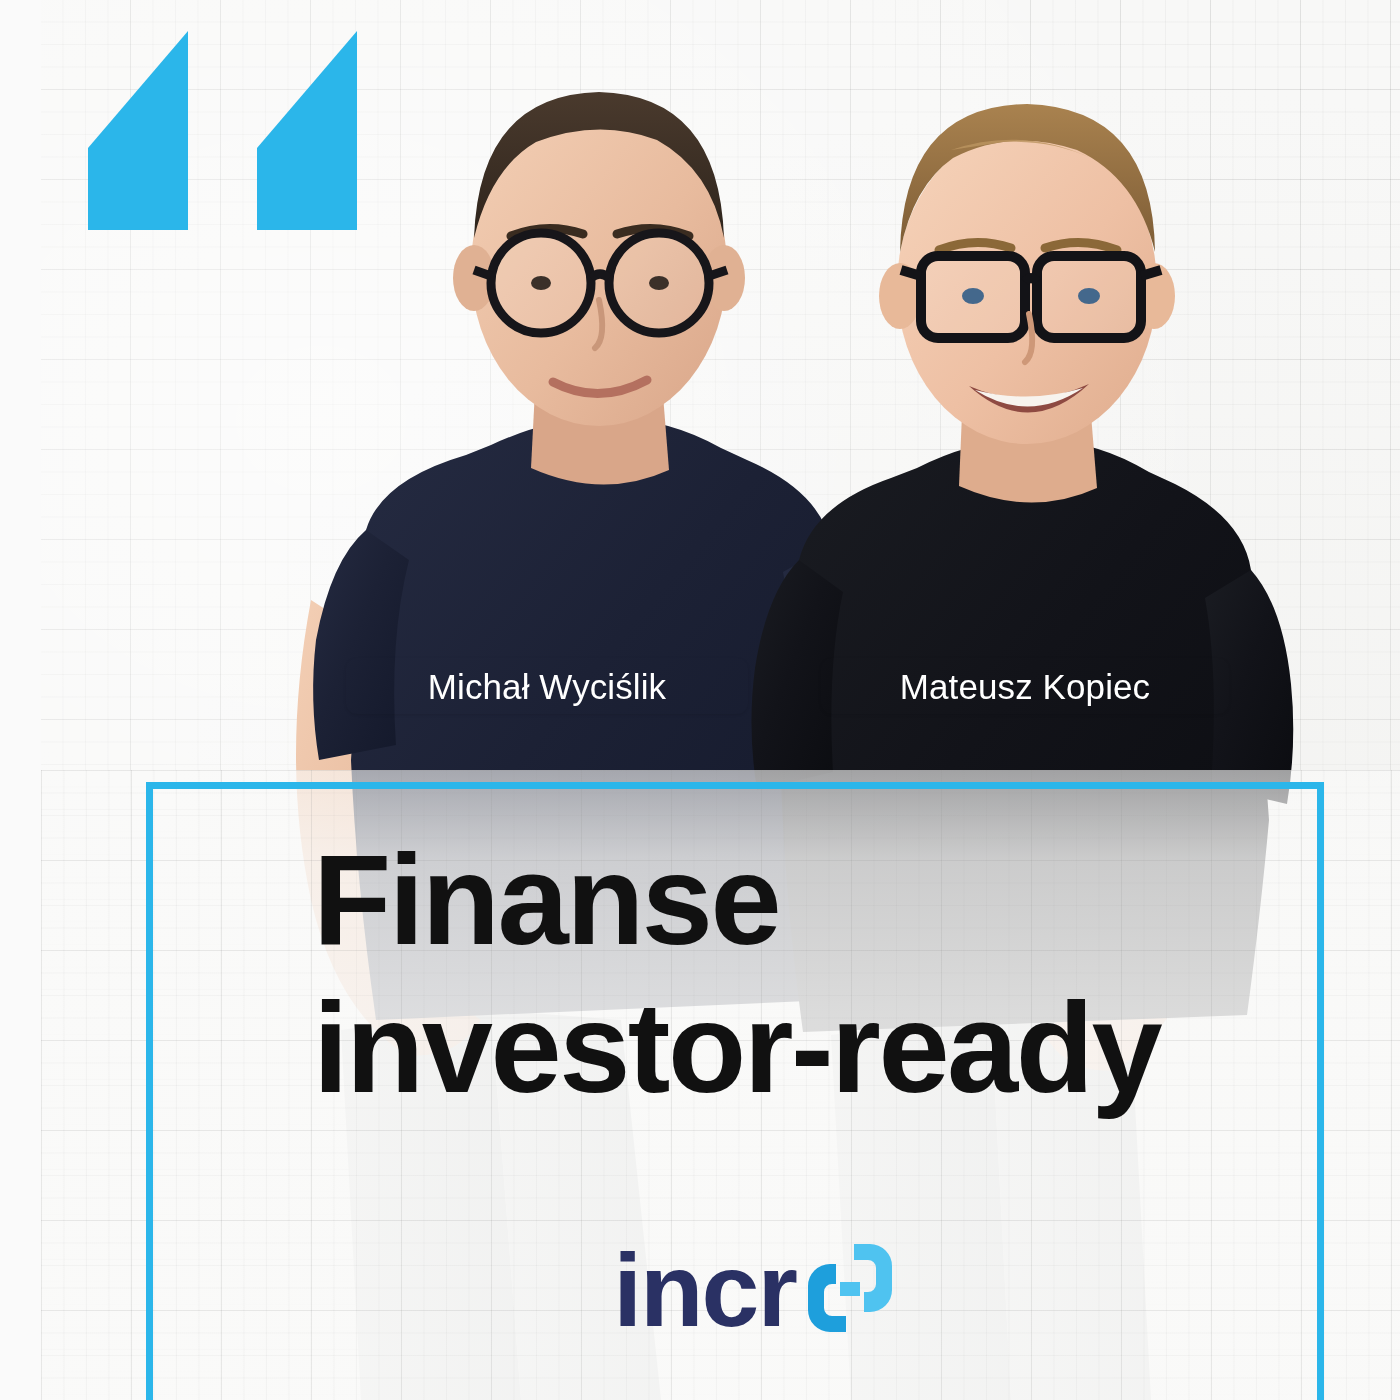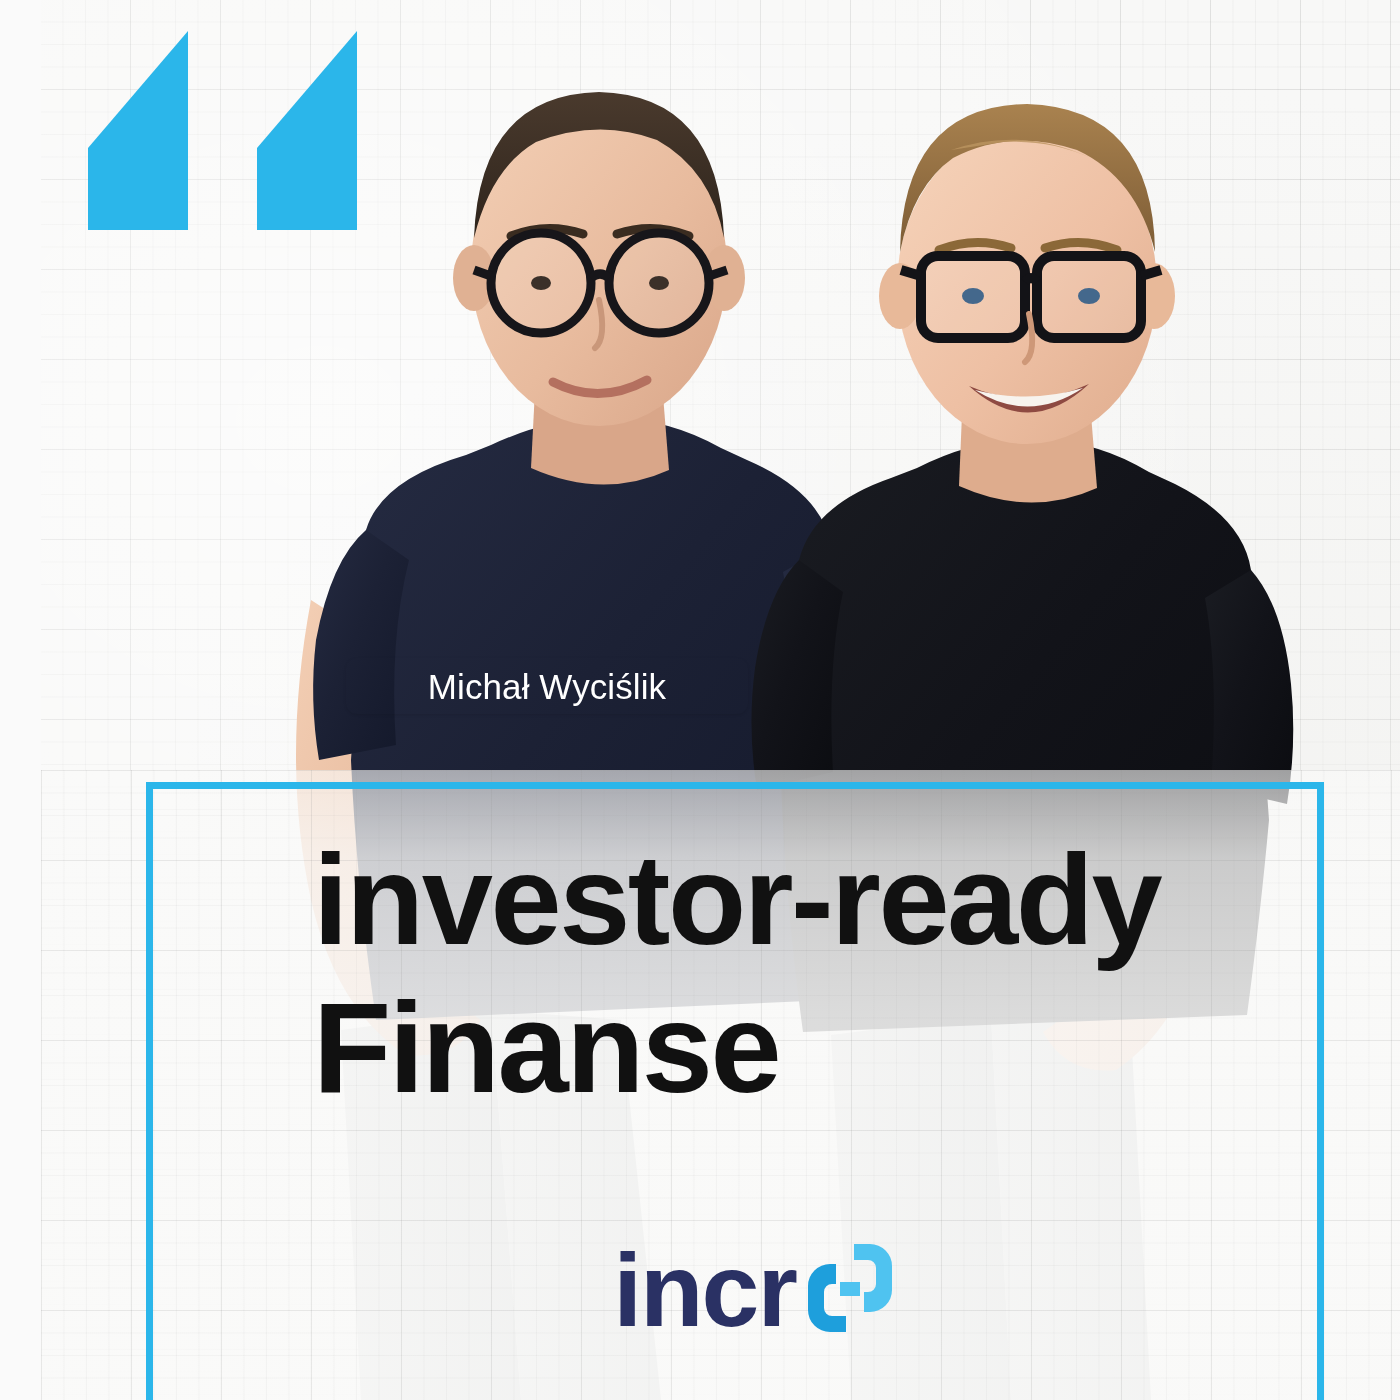--- a/index.html
+++ b/index.html
@@ -234,26 +234,27 @@
       <path d="M778 386 Q838 440 898 384 Q838 412 778 386 Z" fill="#8e4a42"></path>
       <path d="M784 390 Q838 424 892 388 Q838 404 784 390 Z" fill="#f7f3ee"></path>
     </svg>
   </div>
 
   <div class="photo-fade">
     <div class="grid-over"></div>
   </div>
 
   <div class="badge" id="badge-left">Michał Wyciślik</div>
+  <div class="badge" id="badge-right">Mateusz Kopiec</div>
 
   <div class="frame"></div>
 
   <div class="title">
+    <span class="line">Finanse</span>
     <span class="line">investor-ready</span>
-    <span class="line">Finanse</span>
   </div>
 
 
   <div class="logo-wrap">
     <span class="logo-word">incr</span>
     <span class="logo-mark">
       <svg width="96" height="104" viewBox="0 0 96 104" aria-hidden="true">
         <path d="M52 8 h16 a22 22 0 0 1 22 22 v24 a22 22 0 0 1 -22 22 h-6 v-20 h4 a8 8 0 0 0 8 -8 v-16 a8 8 0 0 0 -8 -8 h-14 z" fill="#4fc3f0"></path>
         <path d="M44 96 h-16 a22 22 0 0 1 -22 -22 v-24 a22 22 0 0 1 22 -22 h6 v20 h-4 a8 8 0 0 0 -8 8 v16 a8 8 0 0 0 8 8 h14 z" fill="#1e9fdc"></path>
         <path d="M38 46 h20 v14 h-20 z" fill="#4fc3f0"></path>

